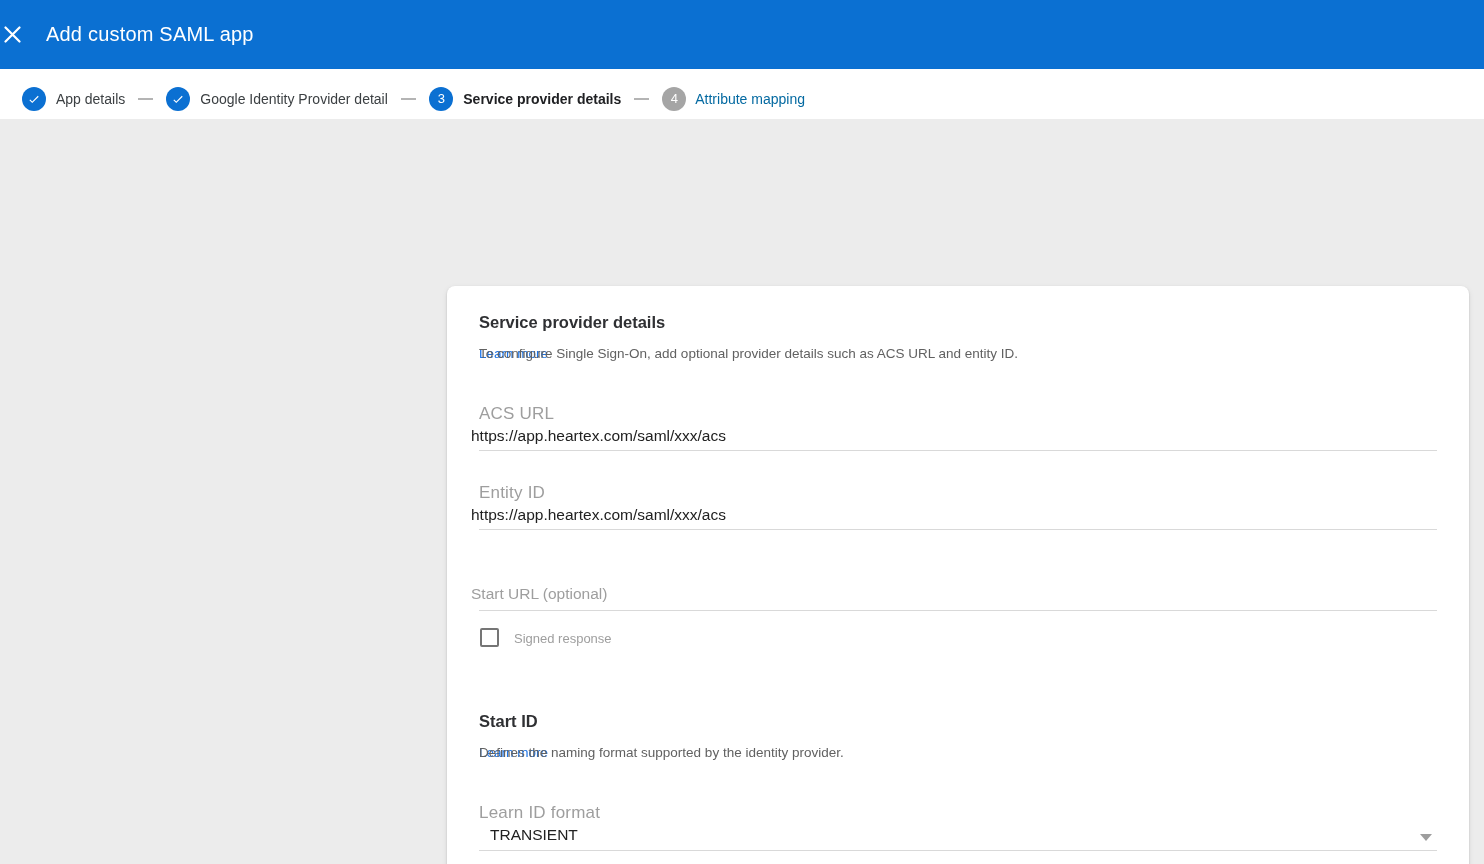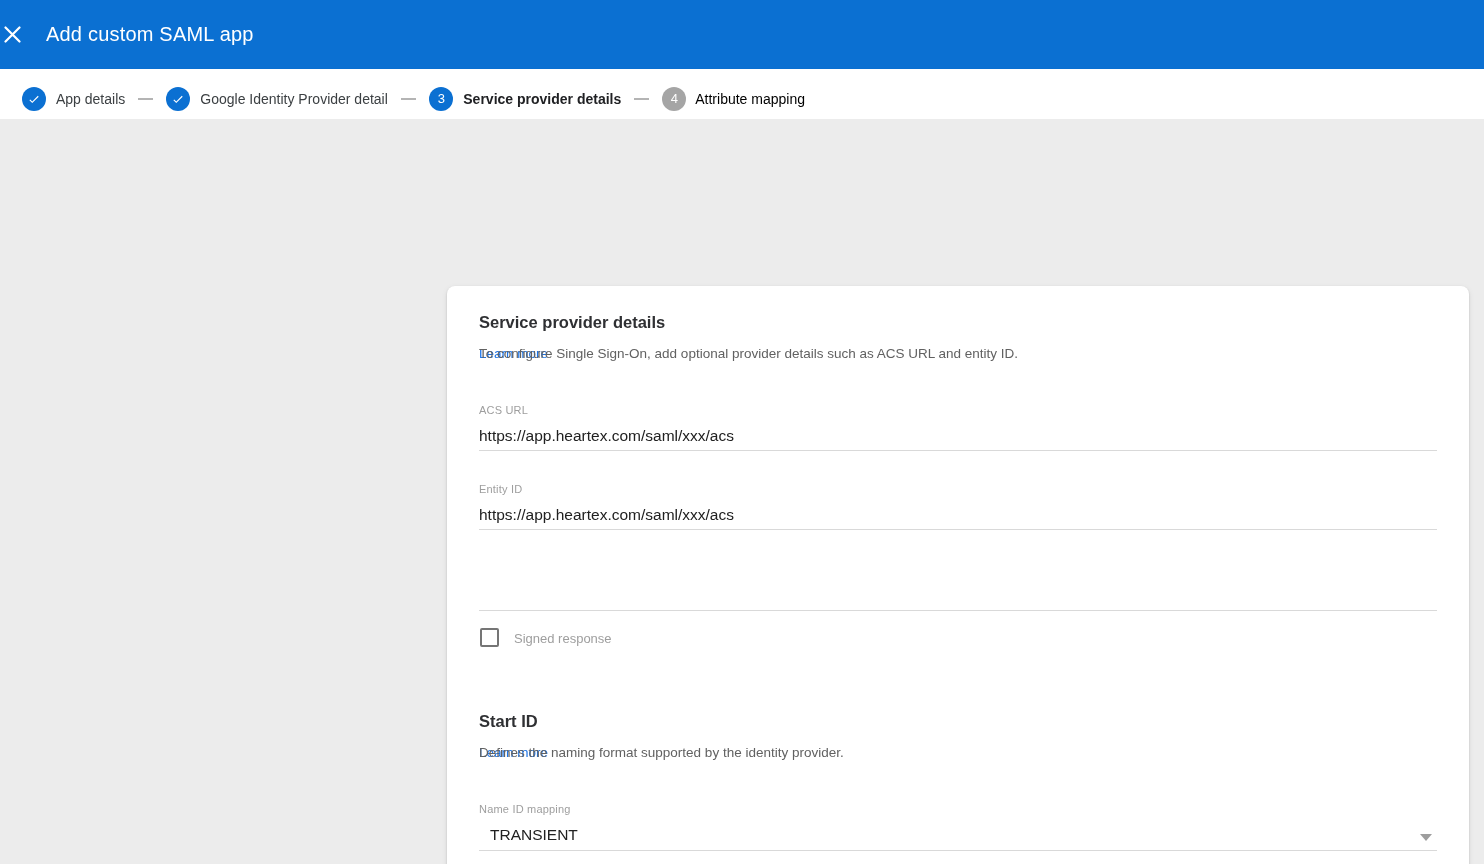--- a/index.html
+++ b/index.html
@@ -19,37 +19,37 @@
     background:#ffffff; display:flex; align-items:center; padding-left:22px;
     border-bottom:1px solid #dcdcdc; box-shadow:0 2px 3px rgba(0,0,0,.08); }
   .step { display:flex; align-items:center; }
   .step-circle { width:24px; height:24px; border-radius:50%; background:#0b70d2;
     display:flex; align-items:center; justify-content:center; flex:0 0 auto; }
   .step-circle.inactive { background:#a5a5a5; }
   .step-num { color:#ffffff; font-size:13px; }
   .step-label { margin-left:10px; font-size:14px; color:#3c4043; white-space:nowrap; }
   .step-label.clip { max-width:188px; overflow:hidden; }
   .step-label.current { color:#202124; font-weight:700; }
-  .step-label.upcoming { color:#000000;margin-left:9px; }
+  .step-label.upcoming { color:#0369a1;margin-left:9px; }
   .step-dash { width:15px; height:2px; background:#b4b4b4; margin:0 13px; flex:0 0 auto; }
 
   
   .content { position:absolute; left:0; top:119px; width:1484px; height:745px;
     background:#ececec; }
   .card { position:absolute; left:447px; top:167px; width:1022px; height:679px;
     background:#ffffff; border-radius:8px;
     box-shadow:0 1px 2px rgba(0,0,0,.18), 0 2px 6px rgba(0,0,0,.08); }
   .card * { position:absolute; }
 
   .sec-title { left:32px; font-size:16.5px; font-weight:700; color:#2f3033; }
   .sec-desc  { left:32px; font-size:13.5px; color:#616161; white-space:nowrap; }
   .link { color:#1a73e8; cursor:pointer; text-decoration:none; position:static;margin-top:20px; }
 
-  .f-label { left:32px; font-size:11px; color:#9e9e9e; letter-spacing:.2px; }
-  .f-input { left:32px; right:32px; width:958px; font-size:15.5px; color:#212121;
+  .f-label { left:32px; font-size:17px; color:#9e9e9e; letter-spacing:.2px; }
+  .f-input { left:24px; right:32px; width:958px; font-size:15.5px; color:#212121;
     border:none; outline:none; background:transparent; padding:0;
     font-family:"Liberation Sans", sans-serif; }
   .f-input::placeholder { color:#9e9e9e; opacity:1; }
   .underline { left:32px; width:958px; height:1px; background:#d9d9d9; }
 
   .checkbox { left:33px; width:19px; height:19px; border:2px solid #757575;
     border-radius:2px; background:#ffffff; cursor:pointer; }
   .cb-label { left:67px; font-size:13px; color:#9e9e9e; }
 
   .select-value { left:32px; font-size:15.5px; color:#212121; cursor:pointer; }
@@ -126,30 +126,31 @@
     </div>
 
     <div class="f-label y-l1">ACS URL</div>
     <input class="f-input y-v1" value="https://app.heartex.com/saml/xxx/acs" style="">
     <div class="underline y-u1"></div>
 
     <div class="f-label y-l2">Entity ID</div>
     <input class="f-input y-v2" value="https://app.heartex.com/saml/xxx/acs" style="">
     <div class="underline y-u2"></div>
 
+    <input class="f-input y-v3" placeholder="Start URL (optional)" style="">
     <div class="underline y-u3"></div>
 
     <div class="checkbox y-cb"></div>
     <div class="cb-label y-cbl">Signed response</div>
 
     <div class="sec-title y-h2">Start ID</div>
     <div class="sec-desc y-p2">
       <span>Defines the naming format supported by the identity provider.</span>
       <a class="link">Learn more</a>
     </div>
 
-    <div class="f-label y-l4">Name ID mapping</div>
+    <div class="f-label y-l4">Learn ID format</div>
     <div class="select-value y-v4">TRANSIENT</div>
     <div class="dd-arrow y-a4"></div>
     <div class="underline y-u4"></div>
 
   </div>
 </div>
 
 </body></html>

